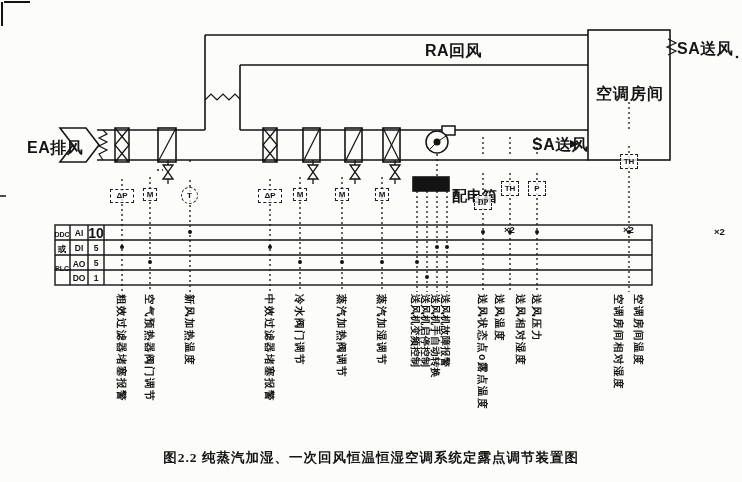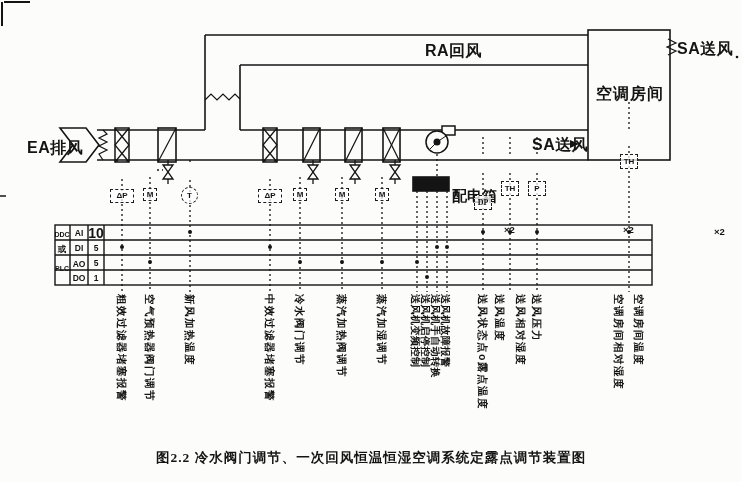--- a/index.html
+++ b/index.html
@@ -215,15 +215,15 @@
   <div class="t vlabel vsmall" style="left:432px;top:294px;">送风机启停控制</div>
   <div class="t vlabel vsmall" style="left:442px;top:294px;">送风机手自动转换</div>
   <div class="t vlabel vsmall" style="left:452px;top:294px;">送风机故障报警</div>
   <div class="t vlabel" style="left:489px;top:294px;">送风状态点o露点温度</div>
   <div class="t vlabel" style="left:506px;top:294px;">送风温度</div>
   <div class="t vlabel" style="left:527px;top:294px;">送风相对湿度</div>
   <div class="t vlabel" style="left:543px;top:294px;">送风压力</div>
   <div class="t vlabel" style="left:625px;top:294px;">空调房间相对湿度</div>
   <div class="t vlabel" style="left:645px;top:294px;">空调房间温度</div>
 
-  <div class="t" id="caption">图2.2 冷水阀门调节、一次回风恒温恒湿空调系统定露点调节装置图</div>
+  <div class="t" id="caption">图2.2 纯蒸汽加湿、一次回风恒温恒湿空调系统定露点调节装置图</div>
 
 </div>
 
 </body></html>

